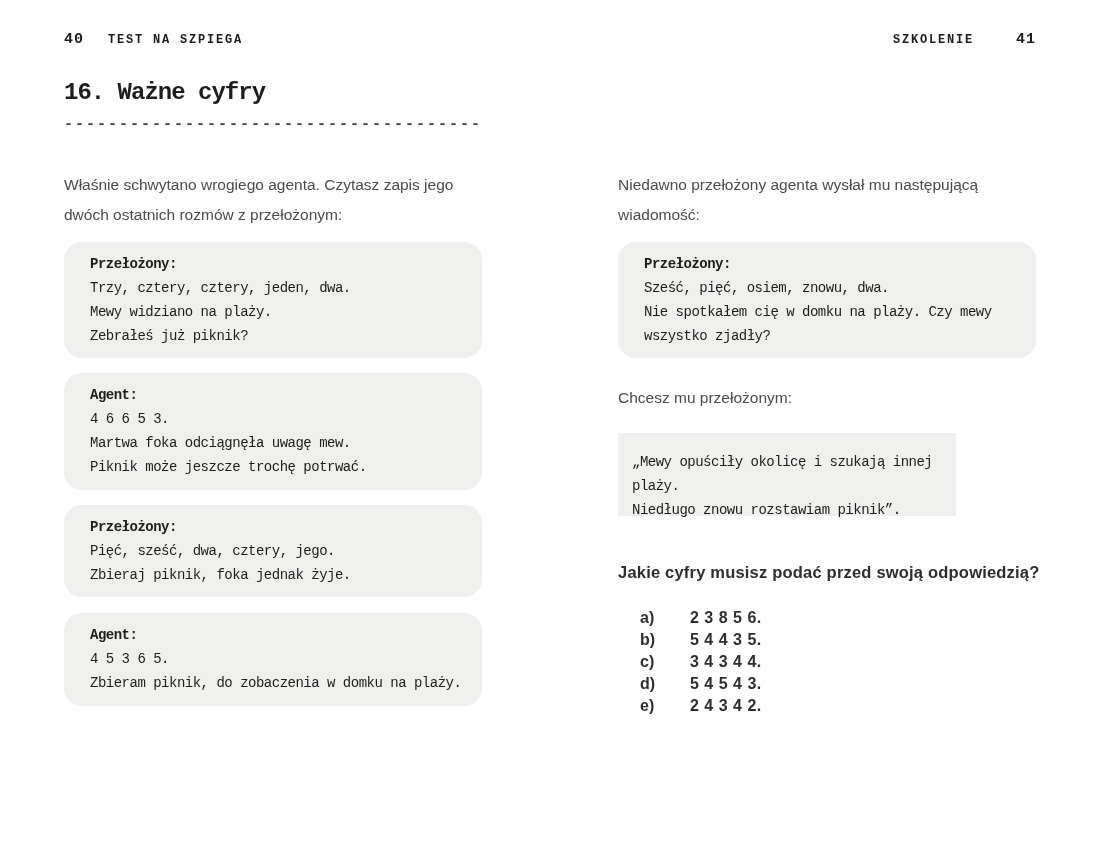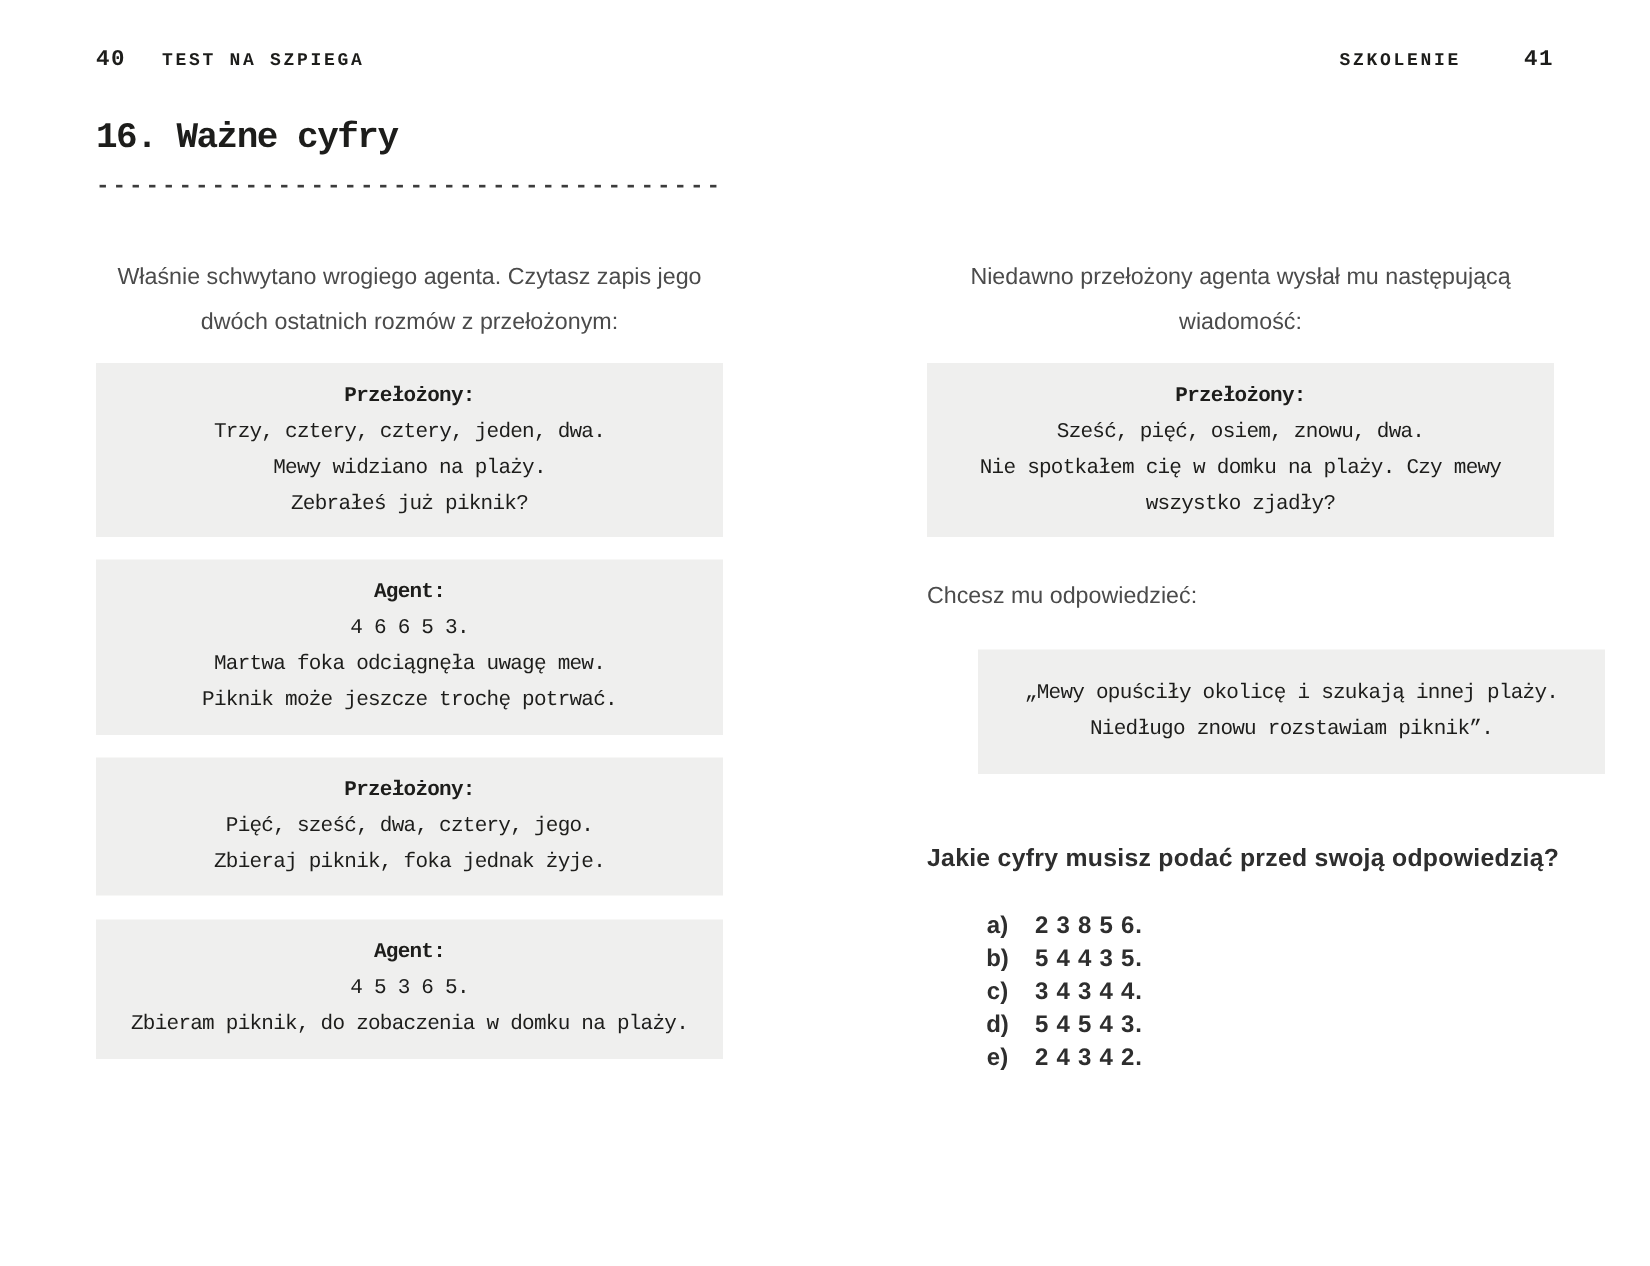--- a/index.html
+++ b/index.html
@@ -1,21 +1,21 @@
 <!DOCTYPE html>
 <html lang="pl" style="--box-bg: #efefee; --body-text: #4b4b4b; --mono-text: #1d1d1b; --question-text: #2e2e2e;"><head>
 <meta charset="utf-8">
 <style>
   :root{
     --box-bg:#efefee;
     --body-text:#4b4b4b;
     --mono-text:#1d1d1b;
     --question-text:#2e2e2e;
   }
-  *{margin:0;padding:0;box-sizing:border-box;text-align:center;}
+  *{margin:0;padding:0;box-sizing:border-box;}
   html,body{background:#ffffff;}
   body{
     width:1100px;height:844px;position:relative;overflow:hidden;
     font-family:"Liberation Sans", sans-serif;
   }
   .col{position:absolute;top:0;width:418px;height:844px;}
   #col-left{left:64px;}
   #col-right{left:618px;}
 
   .running-head{
@@ -39,41 +39,41 @@
     position:absolute;top:116px;left:0;width:418px;overflow:hidden;
     font-family:"Liberation Mono", monospace;font-weight:bold;
     font-size:15px;letter-spacing:2px;color:#3c3c3c;white-space:nowrap;
   }
   .intro{
     position:absolute;top:170px;left:0;width:418px;
     font-size:15.5px;line-height:30px;color:var(--body-text);
   }
   .dialog-box{
     position:absolute;left:0;width:418px;background:var(--box-bg);
-    padding:10px 14px;
+    padding:10px 26px;
     font-family:"Liberation Mono", monospace;font-size:14px;
-    letter-spacing:-0.5px;line-height:24px;color:var(--mono-text);
+    letter-spacing:-0.5px;line-height:24px;color:var(--mono-text);border-radius:18px;
   }
   .dialog-box .speaker{font-weight:bold;}
   .dialog-box .line{white-space:nowrap;}
   #lbox-0{top:242px;height:116px;}
   #lbox-1{top:373px;height:117px;}
   #lbox-2{top:505px;height:92px;}
   #lbox-3{top:613px;height:93px;}
   #rbox-0{top:242px;height:116px;}
 
   .reply-prompt{
     position:absolute;top:389px;left:0;
     font-size:15.5px;color:var(--body-text);white-space:nowrap;
   }
   .quote-box{
-    position:absolute;top:433px;left:0;width:418px;height:83px;
+    position:absolute;top:433px;left:0;width:338px;height:83px;
     background:var(--box-bg);padding:17px 14px;
     font-family:"Liberation Mono", monospace;font-size:14px;
-    letter-spacing:-0.5px;line-height:24px;color:var(--mono-text);margin-left:34px;
+    letter-spacing:-0.5px;line-height:24px;color:var(--mono-text);
   }
   .question{
     position:absolute;top:563px;left:0;
     font-size:16.5px;font-weight:bold;color:var(--question-text);
     letter-spacing:0.2px;white-space:nowrap;
   }
   .options{
     position:absolute;top:607px;left:22px;
     font-size:16px;font-weight:bold;color:var(--question-text);
     line-height:22px;
@@ -135,21 +135,21 @@
 
   <p class="intro">Niedawno przełożony agenta wysłał mu następującą wiadomość:</p>
 
   <div class="dialog-box" id="rbox-0">
     <div class="speaker">Przełożony:</div>
     <div class="line">Sześć, pięć, osiem, znowu, dwa.</div>
     <div class="line">Nie spotkałem cię w domku na plaży. Czy mewy</div>
     <div class="line">wszystko zjadły?</div>
   </div>
 
-  <p class="reply-prompt">Chcesz mu odpowiedzieć:</p>
+  <p class="reply-prompt">Chcesz mu przełożonym:</p>
 
   <div class="quote-box">
     <div class="line">„Mewy opuściły okolicę i szukają innej plaży.</div>
     <div class="line">Niedługo znowu rozstawiam piknik”.</div>
   </div>
 
   <h2 class="question">Jakie cyfry musisz podać przed swoją odpowiedzią?</h2>
 
   <div class="options">
     <div class="option-row">

